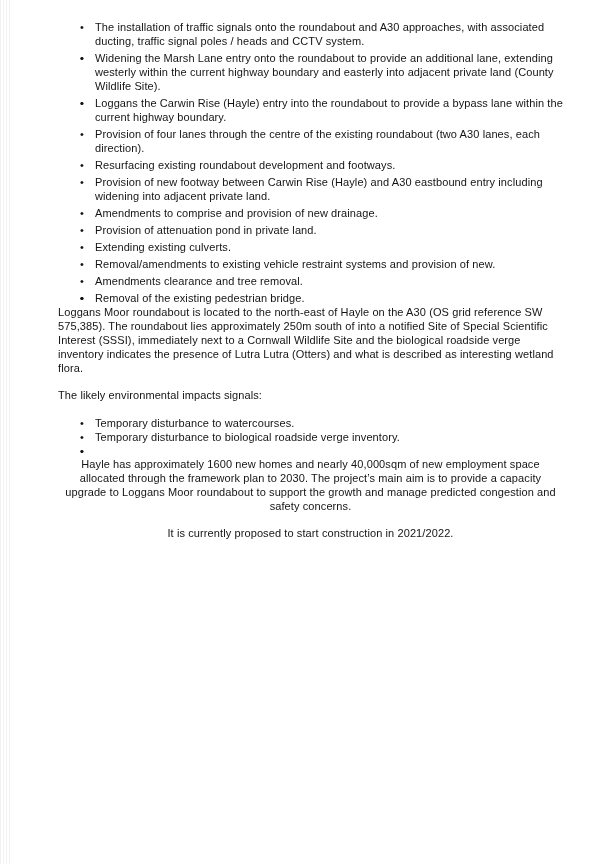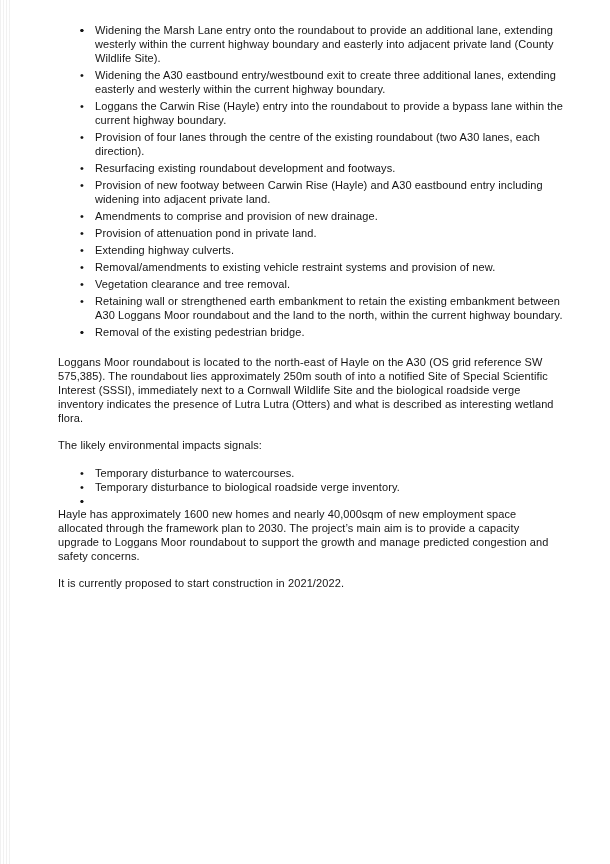--- a/index.html
+++ b/index.html
@@ -64,49 +64,50 @@
     left: 18px;
     top: 0;
     width: 12px;
     text-align: center;
     font-size: 11px;
   }
   p.para {
     margin: 13px 0 0 0;
   }
   p.para.gap-before-large {
-    margin-top: 16px;
+    margin-top: 0;
   }
   p.para.gap-std {
+    text-align: center;
   }
   ul.bullet-list.tight {
     margin-top: 14px;
   }
 </style>
 </head>
 <body>
 
 <div class="page">
 
   <div class="scan-edge"></div>
 
   <ul class="bullet-list spaced">
       <li class="bullet-item">
       <span class="bullet">•</span>
+      <span class="item-text">The installation of traffic signals onto the roundabout and A30 approaches, with associated ducting, traffic signal poles / heads and CCTV system.</span>
     </li>
       <li class="bullet-item">
       <span class="bullet">•</span>
     </li>
       <li class="bullet-item">
       <span class="bullet">•</span>
       <span class="item-text">Widening the Marsh Lane entry onto the roundabout to provide an additional lane, extending westerly within the current highway boundary and easterly into adjacent private land (County Wildlife Site).</span>
     </li>
       <li class="bullet-item">
       <span class="bullet">•</span>
-      <span class="item-text">Widening the A30 eastbound entry/westbound exit to create three additional lanes, extending easterly and westerly within the current highway boundary.</span>
     </li>
       <li class="bullet-item">
       <span class="bullet">•</span>
       <span class="item-text">Loggans the Carwin Rise (Hayle) entry into the roundabout to provide a bypass lane within the current highway boundary.</span>
     </li>
       <li class="bullet-item">
       <span class="bullet">•</span>
       <span class="item-text">Provision of four lanes through the centre of the existing roundabout (two A30 lanes, each direction).</span>
     </li>
       <li class="bullet-item">
@@ -120,33 +121,32 @@
       <li class="bullet-item">
       <span class="bullet">•</span>
       <span class="item-text">Amendments to comprise and provision of new drainage.</span>
     </li>
       <li class="bullet-item">
       <span class="bullet">•</span>
       <span class="item-text">Provision of attenuation pond in private land.</span>
     </li>
       <li class="bullet-item">
       <span class="bullet">•</span>
-      <span class="item-text">Extending highway culverts.</span>
+      <span class="item-text">Extending existing culverts.</span>
     </li>
       <li class="bullet-item">
       <span class="bullet">•</span>
       <span class="item-text">Removal/amendments to existing vehicle restraint systems and provision of new.</span>
     </li>
       <li class="bullet-item">
       <span class="bullet">•</span>
-      <span class="item-text">Vegetation clearance and tree removal.</span>
+      <span class="item-text">Amendments clearance and tree removal.</span>
     </li>
       <li class="bullet-item">
       <span class="bullet">•</span>
-      <span class="item-text">Retaining wall or strengthened earth embankment to retain the existing embankment between A30 Loggans Moor roundabout and the land to the north, within the current highway boundary.</span>
     </li>
       <li class="bullet-item">
       <span class="bullet">•</span>
     </li>
       <li class="bullet-item">
       <span class="bullet">•</span>
       <span class="item-text">Removal of the existing pedestrian bridge.</span>
     </li>
     </ul>
 

